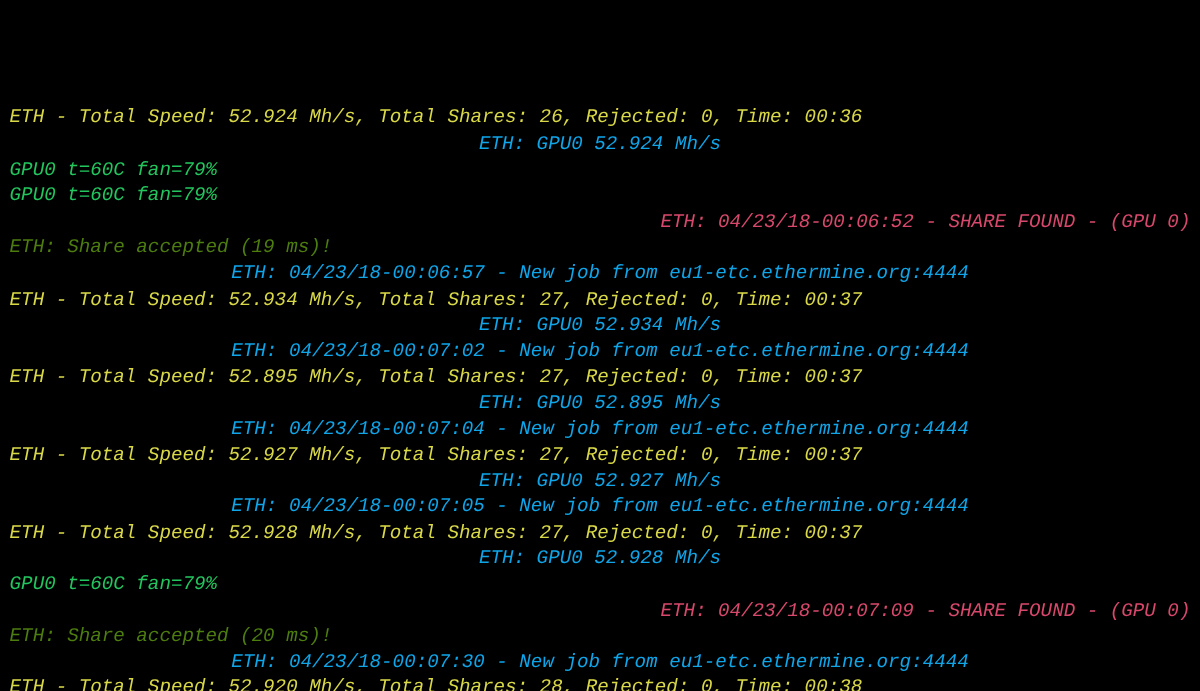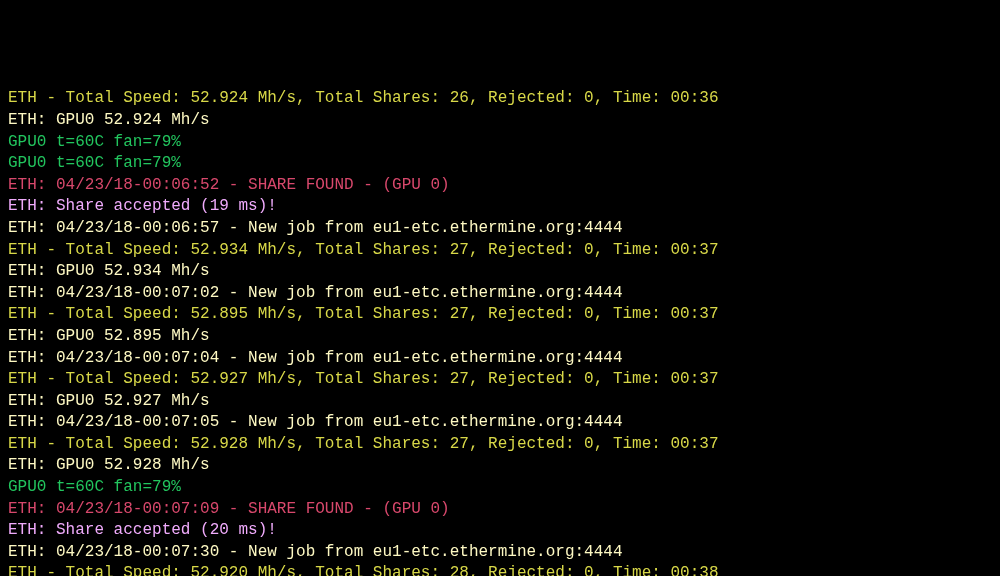--- a/index.html
+++ b/index.html
@@ -13,35 +13,38 @@
       font-size: 16px;
       line-height: 1.35;
       padding: 2px 8px;
       width: 1000px;
       height: 576px;
       overflow: hidden;
       white-space: pre;
     }
     .line {
       display: block;
+      font-style: italic;
     }
     .yellow {
       color: #d8d848;
     }
     .white {
-      color: #fef9c3;
+      color: #0ea5e9;
+      text-align: center;
     }
     .cyan {
       color: #22c55e;
     }
     .red {
       color: #d8486c;
+      text-align: right;
     }
     .green {
-      color: #f0abfc;
+      color: #4d7c0f;
     }
   </style>
 </head>
 <body>
 
 
 
 <div id="terminal"><span class="line yellow">ETH - Total Speed: 52.924 Mh/s, Total Shares: 26, Rejected: 0, Time: 00:36</span><span class="line white">ETH: GPU0 52.924 Mh/s</span><span class="line cyan">GPU0 t=60C fan=79%</span><span class="line cyan">GPU0 t=60C fan=79%</span><span class="line red">ETH: 04/23/18-00:06:52 - SHARE FOUND - (GPU 0)</span><span class="line green">ETH: Share accepted (19 ms)!</span><span class="line white">ETH: 04/23/18-00:06:57 - New job from eu1-etc.ethermine.org:4444</span><span class="line yellow">ETH - Total Speed: 52.934 Mh/s, Total Shares: 27, Rejected: 0, Time: 00:37</span><span class="line white">ETH: GPU0 52.934 Mh/s</span><span class="line white">ETH: 04/23/18-00:07:02 - New job from eu1-etc.ethermine.org:4444</span><span class="line yellow">ETH - Total Speed: 52.895 Mh/s, Total Shares: 27, Rejected: 0, Time: 00:37</span><span class="line white">ETH: GPU0 52.895 Mh/s</span><span class="line white">ETH: 04/23/18-00:07:04 - New job from eu1-etc.ethermine.org:4444</span><span class="line yellow">ETH - Total Speed: 52.927 Mh/s, Total Shares: 27, Rejected: 0, Time: 00:37</span><span class="line white">ETH: GPU0 52.927 Mh/s</span><span class="line white">ETH: 04/23/18-00:07:05 - New job from eu1-etc.ethermine.org:4444</span><span class="line yellow">ETH - Total Speed: 52.928 Mh/s, Total Shares: 27, Rejected: 0, Time: 00:37</span><span class="line white">ETH: GPU0 52.928 Mh/s</span><span class="line cyan">GPU0 t=60C fan=79%</span><span class="line red">ETH: 04/23/18-00:07:09 - SHARE FOUND - (GPU 0)</span><span class="line green">ETH: Share accepted (20 ms)!</span><span class="line white">ETH: 04/23/18-00:07:30 - New job from eu1-etc.ethermine.org:4444</span><span class="line yellow">ETH - Total Speed: 52.920 Mh/s, Total Shares: 28, Rejected: 0, Time: 00:38</span></div>
 
 

